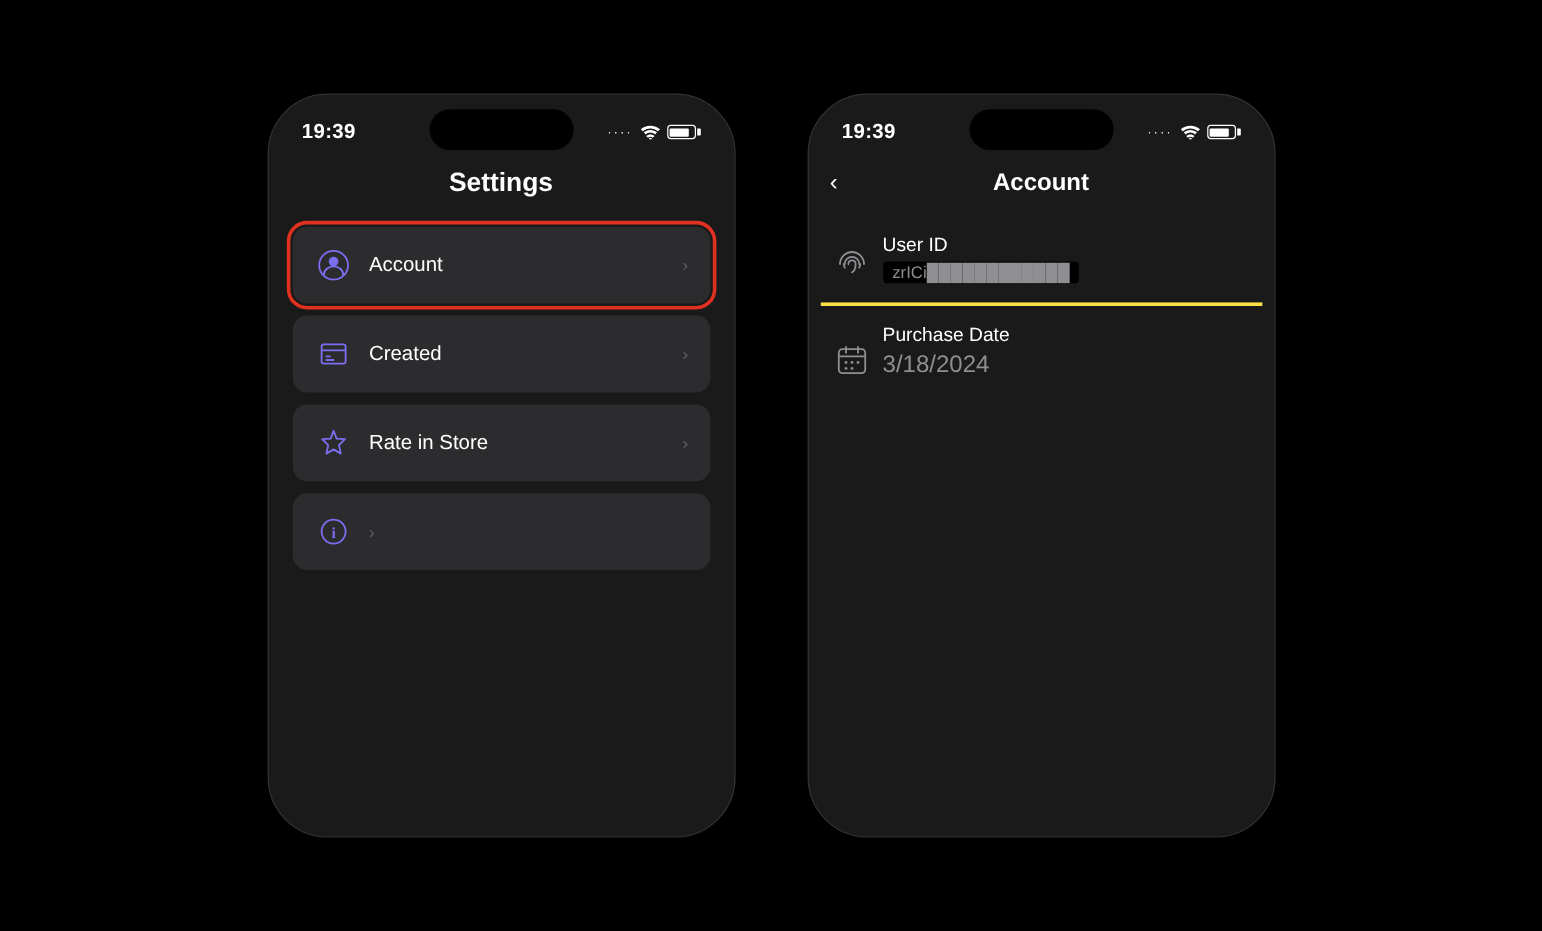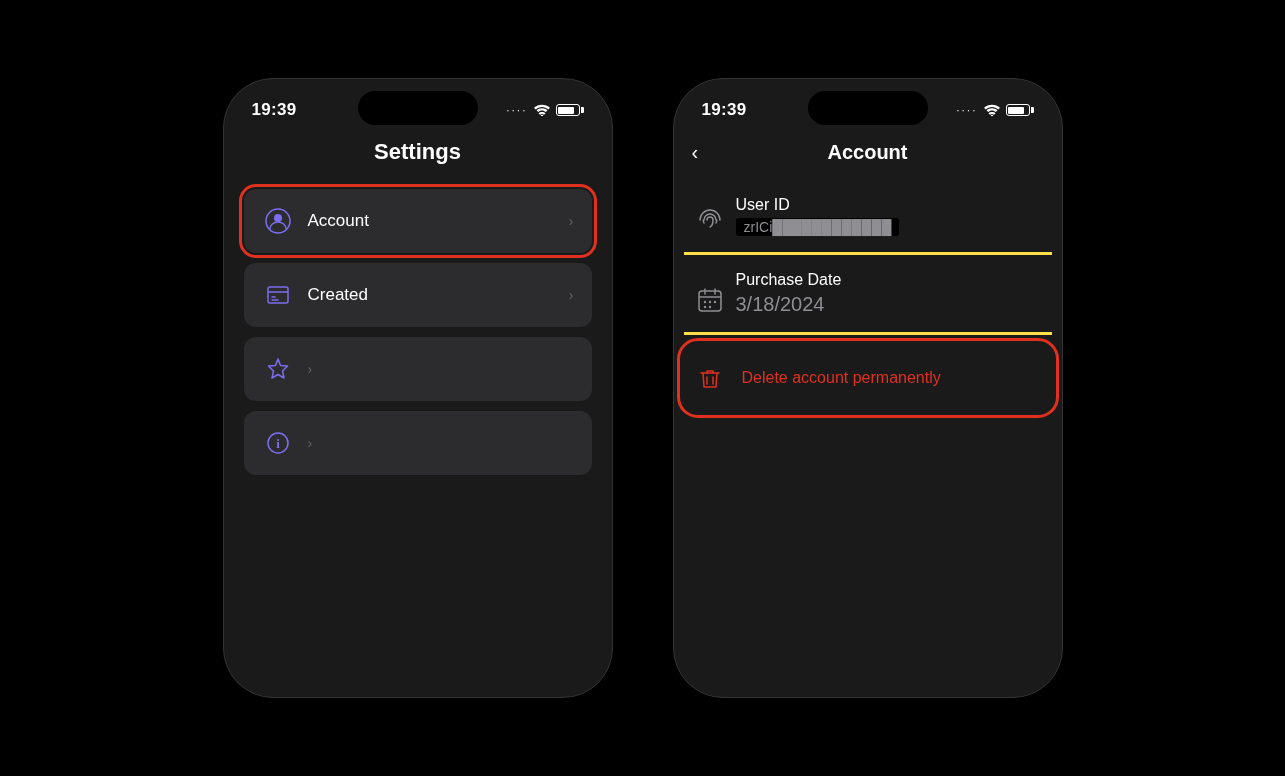--- a/index.html
+++ b/index.html
@@ -303,20 +303,21 @@
         <span class="menu-label">Created</span>
         <span class="menu-chevron">›</span>
       </div>
 
       <div class="menu-item">
         <div class="menu-icon">
           <svg width="26" height="26" viewBox="0 0 26 26" fill="none">
             <polygon points="13,3 15.5,9.5 22.5,10 17.5,15 19,22 13,18.5 7,22 8.5,15 3.5,10 10.5,9.5" stroke="#7c6ef0" stroke-width="1.5" fill="none" stroke-linejoin="round"></polygon>
           </svg>
         </div>
+        <span class="menu-label">Rate in Store</span>
         <span class="menu-chevron">›</span>
       </div>
 
       <div class="menu-item">
         <div class="menu-icon">
           <svg width="26" height="26" viewBox="0 0 26 26" fill="none">
             <circle cx="13" cy="13" r="10" stroke="#7c6ef0" stroke-width="1.5"></circle>
             <text x="13" y="18" text-anchor="middle" fill="#7c6ef0" font-size="13" font-weight="600" font-family="Georgia, serif">i</text>
           </svg>
         </div>
@@ -389,27 +390,15 @@
           <circle cx="9" cy="21" r="1.2" fill="#8e8e93"></circle>
           <circle cx="14" cy="21" r="1.2" fill="#8e8e93"></circle>
         </svg>
       </div>
       <div class="info-content">
         <span class="info-label">Purchase Date</span>
         <span class="info-value">3/18/2024</span>
       </div>
     </div>
 
-    <div class="delete-row circled">
-      <div class="info-icon">
-        <svg width="26" height="26" viewBox="0 0 26 26" fill="none">
-          <path d="M4 7h18" stroke="#e03020" stroke-width="1.5" stroke-linecap="round"></path>
-          <path d="M10 7V5h6v2" stroke="#e03020" stroke-width="1.5" stroke-linecap="round" stroke-linejoin="round"></path>
-          <path d="M6 7l1 14h12l1-14" stroke="#e03020" stroke-width="1.5" stroke-linecap="round" stroke-linejoin="round"></path>
-          <line x1="10" y1="11" x2="10" y2="18" stroke="#e03020" stroke-width="1.5" stroke-linecap="round"></line>
-          <line x1="16" y1="11" x2="16" y2="18" stroke="#e03020" stroke-width="1.5" stroke-linecap="round"></line>
-        </svg>
-      </div>
-      <span class="delete-label">Delete account permanently</span>
-    </div>
 
   </div>
 </div>
 
 </body></html>

